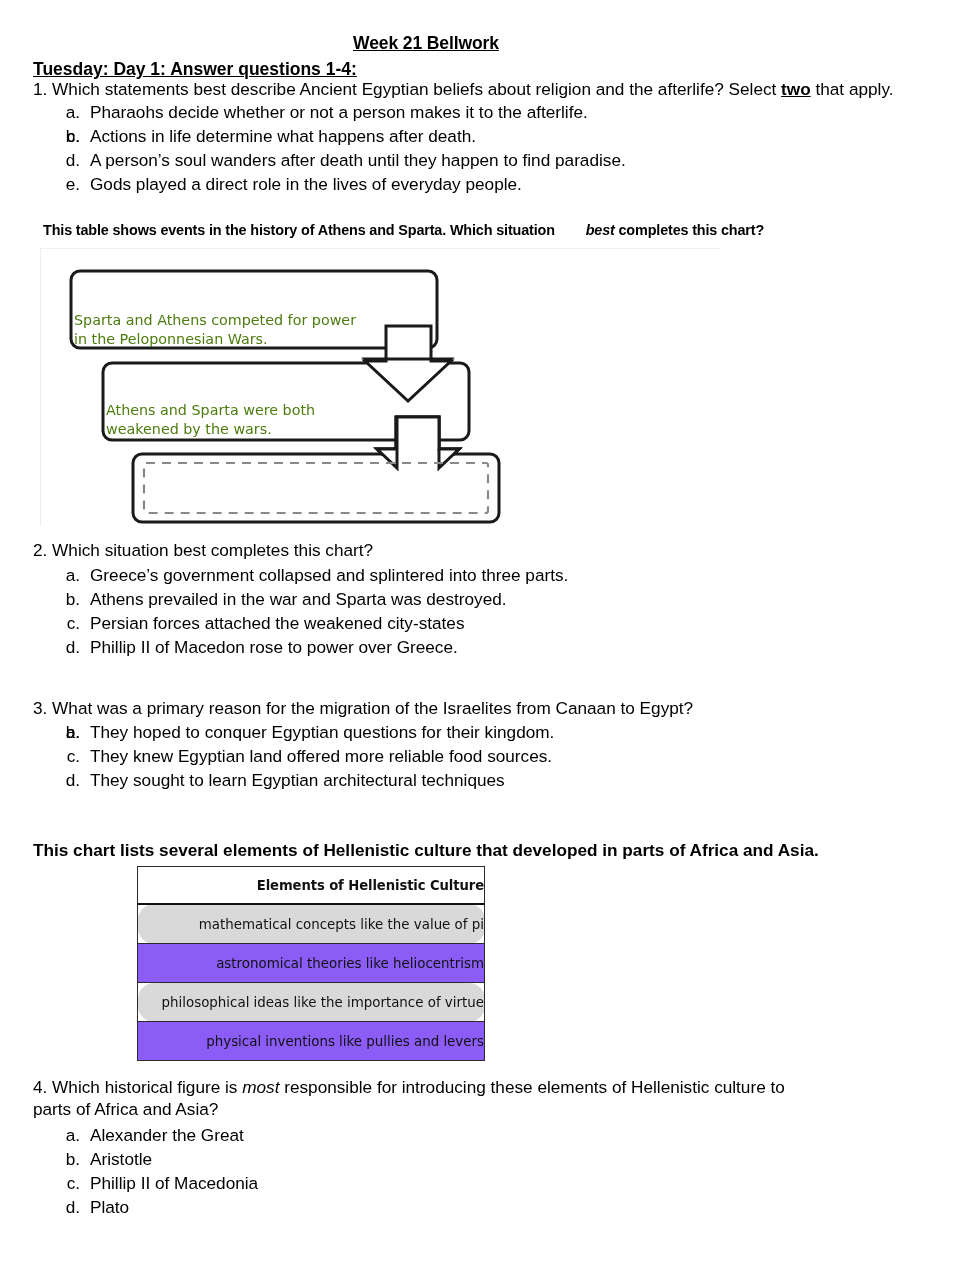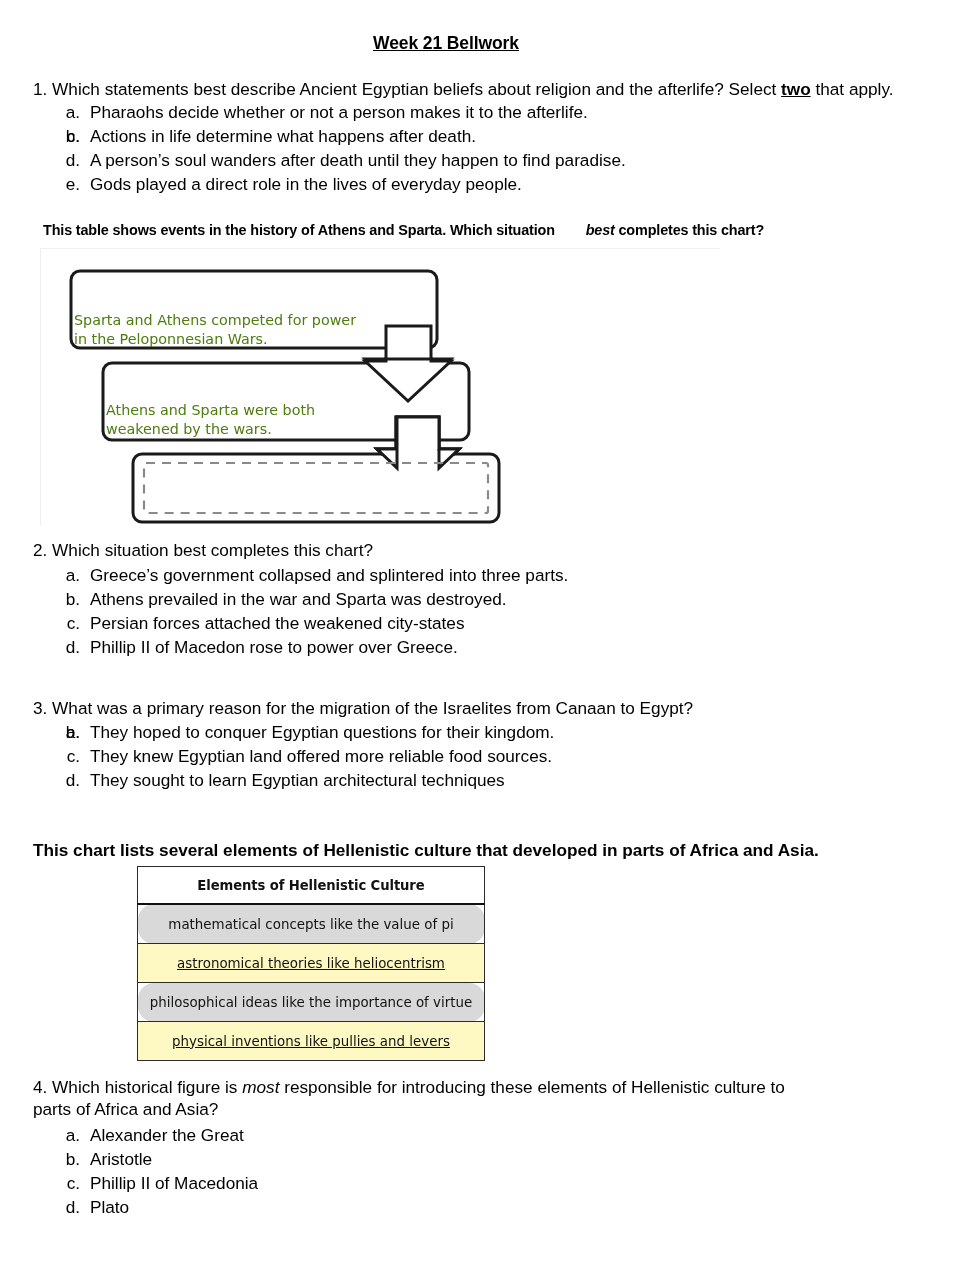--- a/index.html
+++ b/index.html
@@ -25,21 +25,20 @@
   
   .doc-title {
     position: absolute;
     left: 0; top: 33px;
     width: 852px;
     text-align: center;
     font-size: 17.5px;
     font-weight: bold;
     text-decoration: underline;
     letter-spacing: -0.1px;
-    padding-left: 20px;
   }
 
   .day-heading {
     position: absolute;
     left: 33px; top: 59px;
     font-size: 17.5px;
     font-weight: bold;
     text-decoration: underline;
   }
 
@@ -128,48 +127,49 @@
   .hel-table {
     position: absolute;
     left: 137px;
     top: 866px;
     width: 348px;
     border-collapse: collapse;
     table-layout: fixed;
   }
   .hel-table th, .hel-table td {
     border: 1px solid #2b2b2b;
-    text-align: center;
+    text-align: right;
     font-family: "DejaVu Sans", sans-serif;
     color: #111111;
     padding: 0;
     height: 38px;
     vertical-align: middle;
   }
   .hel-table th {
     font-size: 13.2px;
     font-weight: bold;
     background: #ffffff;
     border-bottom: 2px solid #101010;
     height: 36px;
     letter-spacing: -0.1px;
   }
   .hel-table td {
     font-size: 13.4px;
     font-weight: normal;
   }
   .hel-table tr.shaded td { background: #d9d9d9; border-radius: 16px; }
-  .hel-table tr.plain td { background: #fef9c3; text-decoration: underline; }
+  .hel-table tr.plain td { background: #8b5cf6; }
 </style>
 </head>
 <body>
 
 <div class="page">
 
   <div class="doc-title">Week 21 Bellwork</div>
+  <div class="day-heading">Tuesday: Day 1: Answer questions 1-4:</div>
 
   <div class="qtext" style="left:33px; top:79px; width:920px;"><span>1. Which statements best describe Ancient Egyptian beliefs about religion and the afterlife? Select </span><b><u>two</u></b><span> that apply.</span></div>
 
   <ul class="choices" style="left:52px; top:100px;">
     <li><span class="mark">a.</span><span>Pharaohs decide whether or not a person makes it to the afterlife.</span></li>
     <li><span class="mark">b.</span></li>
     <li><span class="mark">c.</span><span>Actions in life determine what happens after death.</span></li>
     <li><span class="mark">d.</span><span>A person’s soul wanders after death until they happen to find paradise.</span></li>
     <li><span class="mark">e.</span><span>Gods played a direct role in the lives of everyday people.</span></li>
   </ul>

